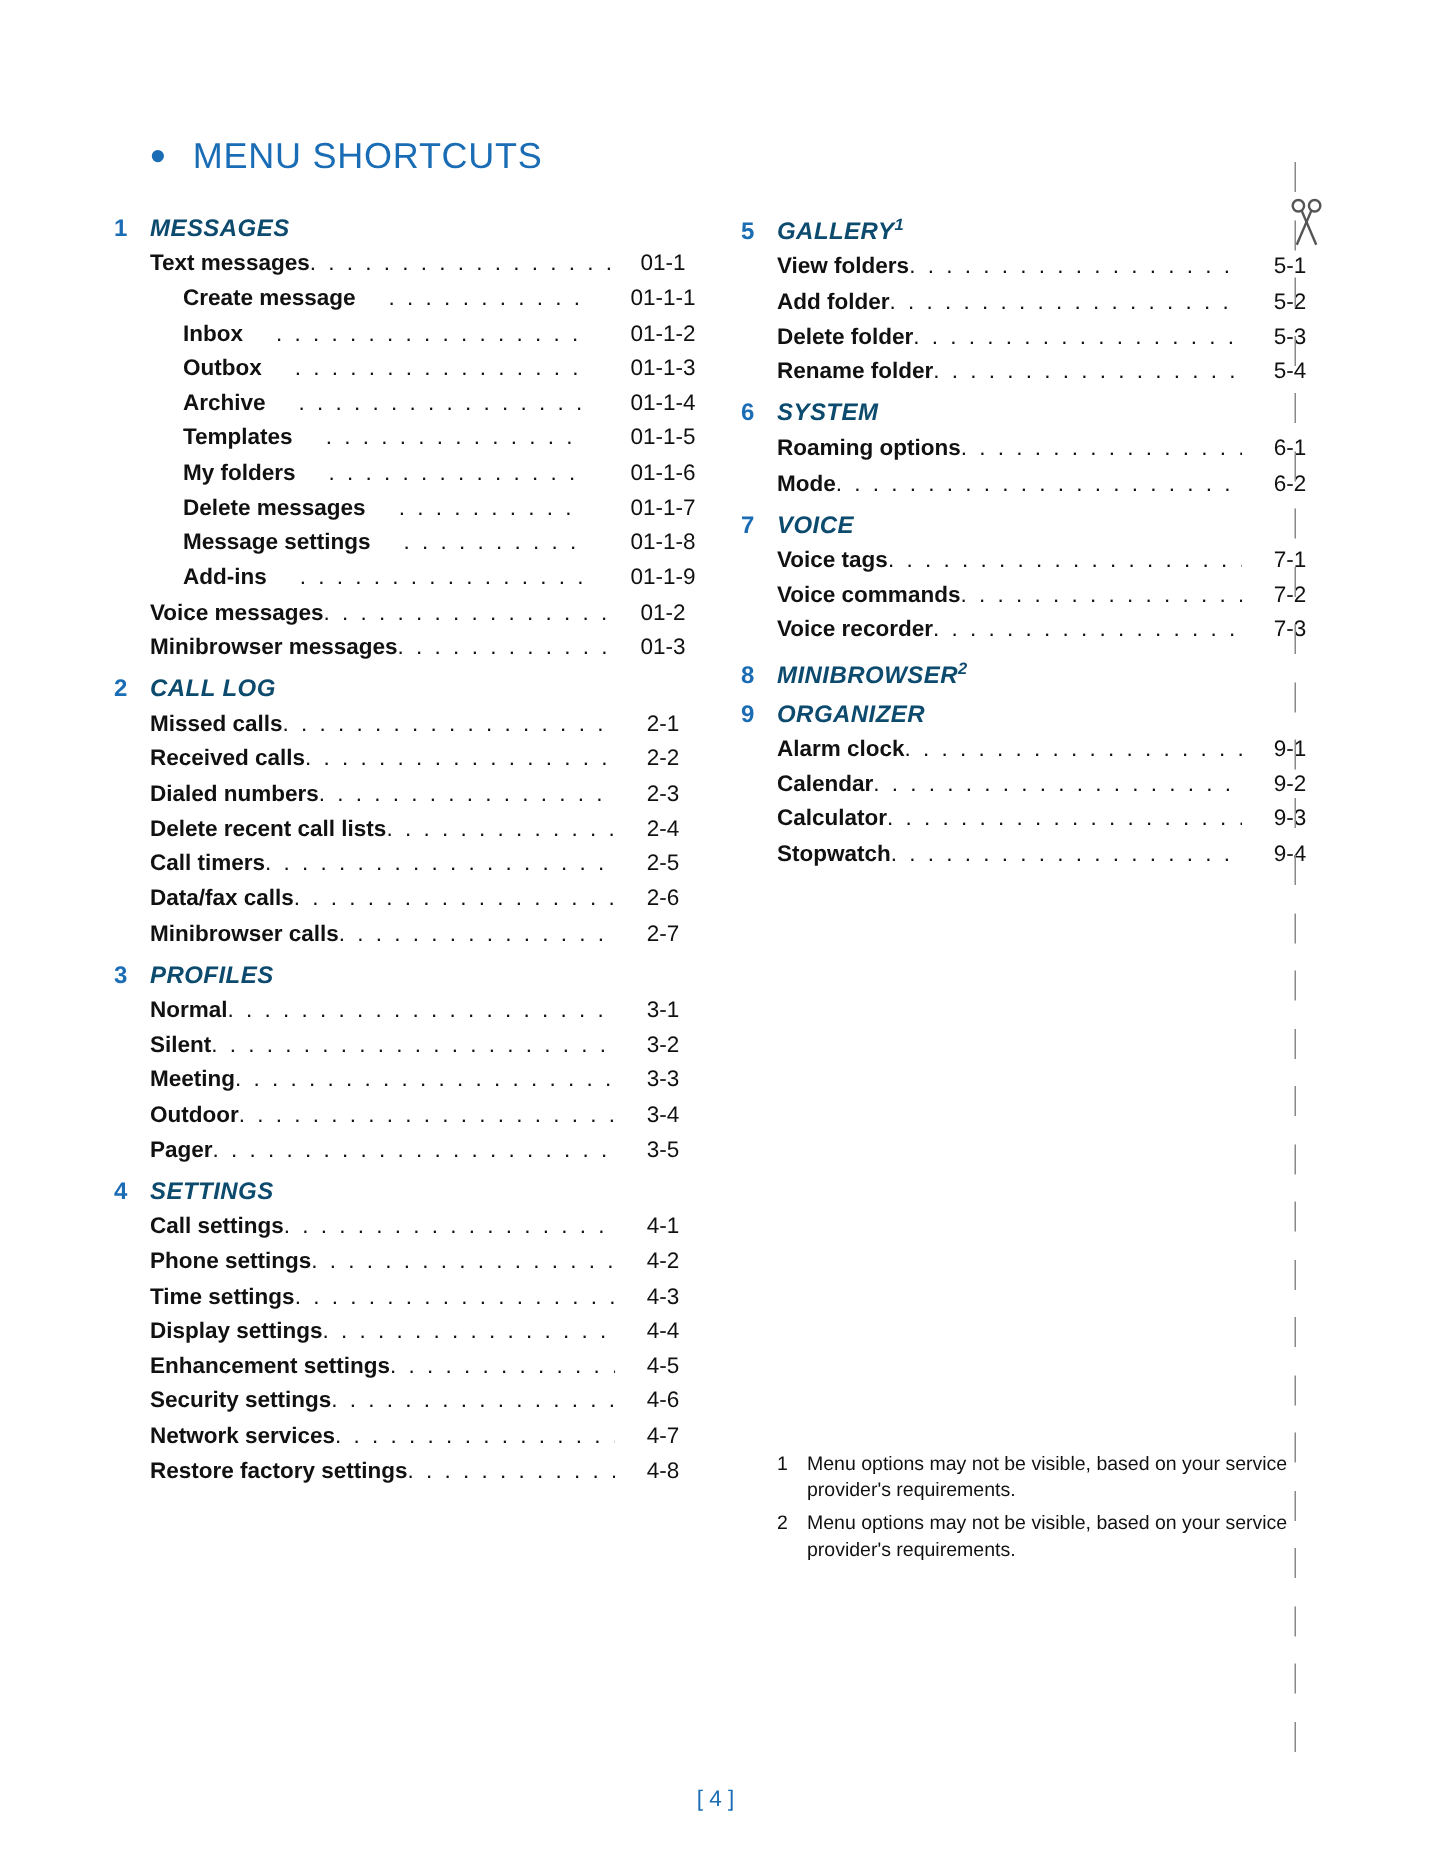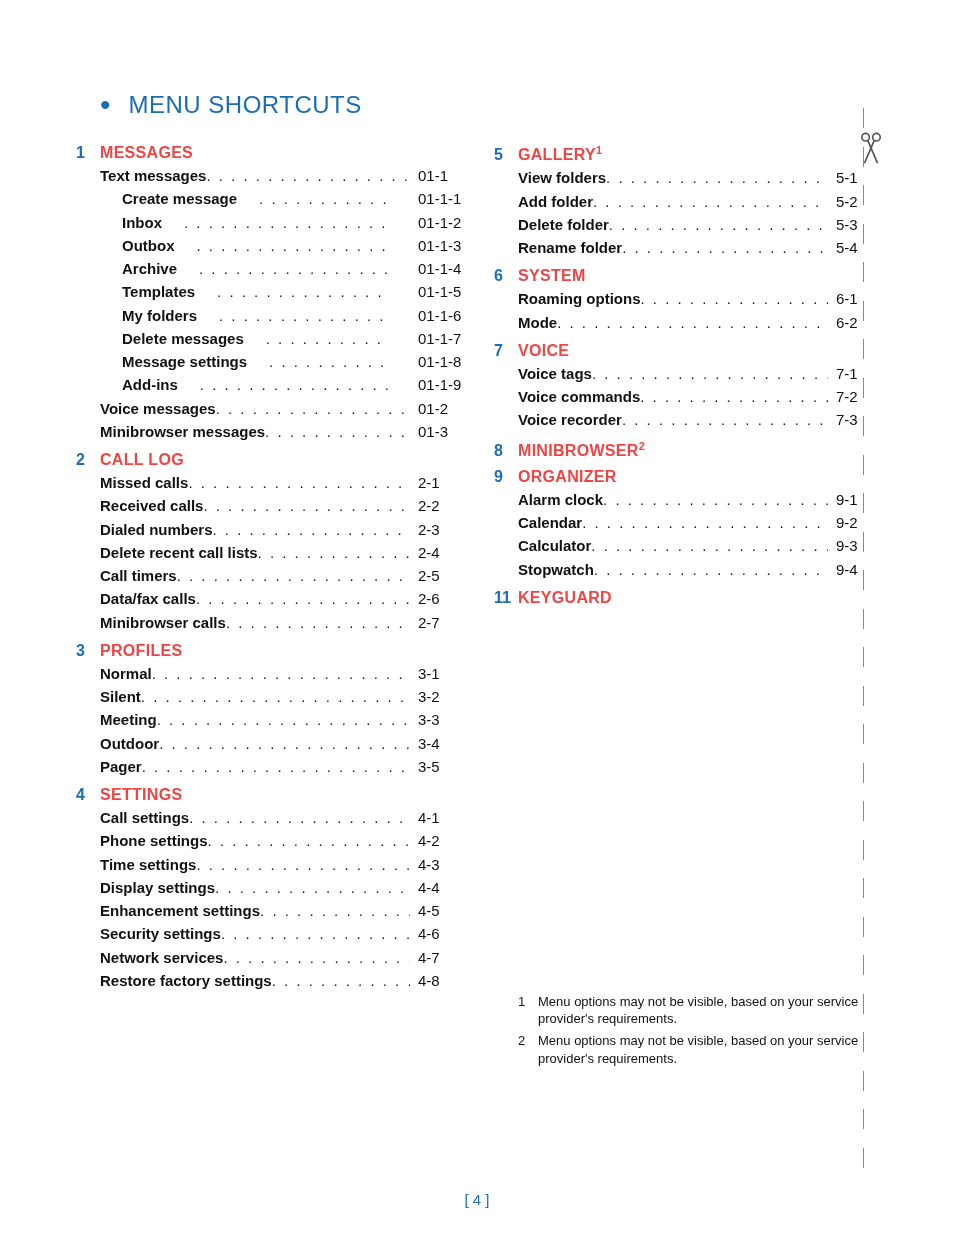--- a/index.html
+++ b/index.html
@@ -6,28 +6,28 @@
   html, body { width: 954px; height: 1248px; background: #fff; font-family: "Lucida Sans", "Lucida Grande", Tahoma, Arial, sans-serif; }
   .page { position: relative; width: 954px; height: 1248px; padding: 90px 70px 60px 100px; }
   .title-row { display: flex; align-items: center; margin-bottom: 16px; }
   .bullet { color: #1a6db5; font-size: 30px; line-height: 1; margin-right: 18px; }
   .title { color: #1a6db5; font-weight: normal; font-size: 24px; letter-spacing: 0.5px; }
   .columns { display: flex; gap: 52px; }
   .col { flex: 1 1 0; min-width: 0; }
   .section { margin-bottom: 6px; }
   .section-head { display: flex; align-items: baseline; margin-top: 8px; margin-bottom: 2px; }
   .sec-num { width: 24px; flex: 0 0 24px; color: #1a6db5; font-weight: bold; font-size: 16px; margin-left: -24px; }
-  .sec-title { color: #ef4444; font-weight: bold; font-size: 16px; letter-spacing: 0.3px; }
+  .sec-title { color: #0c4a6e; font-weight: bold; font-size: 16px; letter-spacing: 0.3px; font-style: italic; }
   .sec-title sup { font-weight: bold; font-size: 11px; vertical-align: super; }
   .item { display: flex; align-items: baseline; font-size: 15px; color: #111; line-height: 1.55; overflow: hidden; }
   .indent1 { padding-left: 0; }
   .indent2 { padding-left: 22px; gap: 22px; }
   .label { white-space: nowrap; font-weight: bold; }
   .dots { flex: 1 1 auto; overflow: hidden; white-space: nowrap; letter-spacing: 2px; color: #111; }
-  .code { white-space: nowrap; padding-left: 8px; text-align: left; min-width: 56px; }
+  .code { white-space: nowrap; padding-left: 8px; text-align: center; min-width: 56px; }
   .footnotes { margin-top: 20px; font-size: 13px; color: #111; }
   .fn { display: flex; margin-bottom: 4px; line-height: 1.35; }
   .fn-num { width: 20px; flex: 0 0 20px; }
   .page-num { position: absolute; left: 0; right: 0; bottom: 40px; text-align: center; color: #1a6db5; font-size: 15px; }
   .scissors { position: absolute; right: 70px; top: 130px; }
   .scissors svg { width: 26px; height: 36px; }
   .cut-marks { position: absolute; right: 90px; top: 108px; bottom: 80px; display: flex; flex-direction: column; justify-content: space-between; }
   .tick { width: 2px; height: 20px; border-right: 1.5px solid #888; }
 </style>
 </head>
@@ -316,26 +316,20 @@
             <span class="label">Calculator</span>
             <span class="dots"> .  .  .  .  .  .  .  .  .  .  .  .  .  .  .  .  .  .  .  .  .  .  .  .  .  .  .  .  .  .  .  .  .  .  .  .  .  .  .  .  .  .  .  .  .  .  .  .  .  .  .  .  .  .  .  .  .  .  .  . </span>
             <span class="code">9-3</span>
           </div>
           <div class="item indent1">
             <span class="label">Stopwatch</span>
             <span class="dots"> .  .  .  .  .  .  .  .  .  .  .  .  .  .  .  .  .  .  .  .  .  .  .  .  .  .  .  .  .  .  .  .  .  .  .  .  .  .  .  .  .  .  .  .  .  .  .  .  .  .  .  .  .  .  .  .  .  .  .  . </span>
             <span class="code">9-4</span>
           </div>
         </div>
-        <div class="section">
-          <div class="section-head">
-            <span class="sec-num">11</span>
-            <span class="sec-title">KEYGUARD</span>
-          </div>
-        </div>
         <div style="height: 360px;"></div>
         <div class="footnotes">
           <div class="fn">
             <span class="fn-num">1</span>
             <span>Menu options may not be visible, based on your service provider's requirements.</span>
           </div>
           <div class="fn">
             <span class="fn-num">2</span>
             <span>Menu options may not be visible, based on your service provider's requirements.</span>
           </div>

